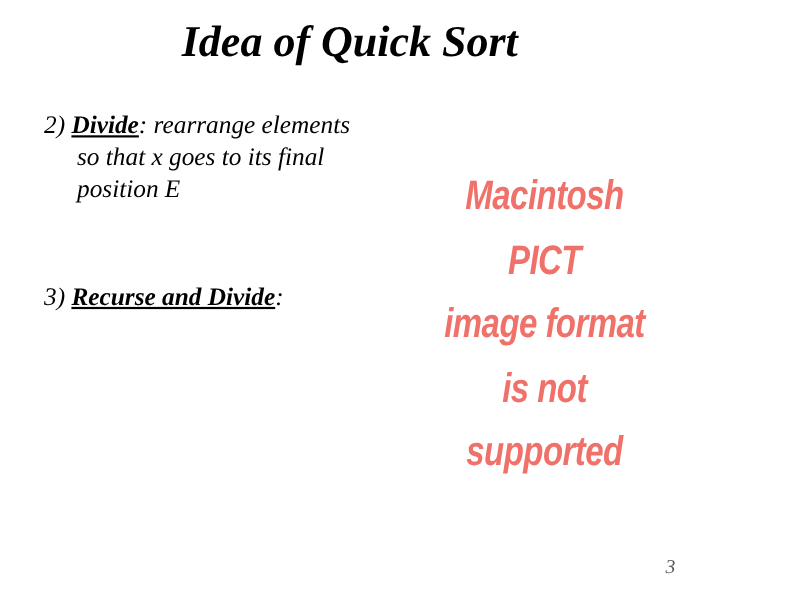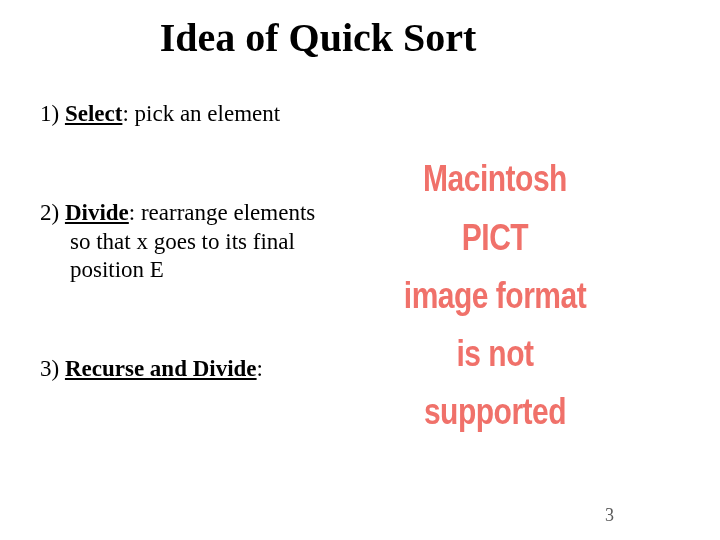--- a/index.html
+++ b/index.html
@@ -11,20 +11,21 @@
     font-family: "Times New Roman", Times, serif;
     color: #000000;
     position: relative;
     overflow: hidden;
   }
   .slide {
     width: 636px;
     height: 540px;
     position: relative;
     box-sizing: border-box;
+    font-style: italic;
   }
   .title {
     position: absolute;
     top: 14px;
     left: 0;
     width: 100%;
     text-align: center;
     font-size: 40px;
     font-weight: bold;
   }
@@ -71,23 +72,20 @@
 </style>
 </head>
 <body>
 
 <div class="slide">
 
   <div class="title">Idea of Quick Sort</div>
 
   <div class="body">
 
-    <div class="item">
-      <span>1) </span><span class="bold ul">Select</span><span>: pick an element</span>
-    </div>
 
     <div class="item">
       <span>2) </span><span class="bold ul">Divide</span><span>: rearrange elements</span>
       <span class="cont">so that x goes to its final</span>
       <span class="cont">position E</span>
     </div>
 
     <div class="item" style="margin-bottom:0;">
       <span>3) </span><span class="bold ul">Recurse and Divide</span><span>:</span>
     </div>

